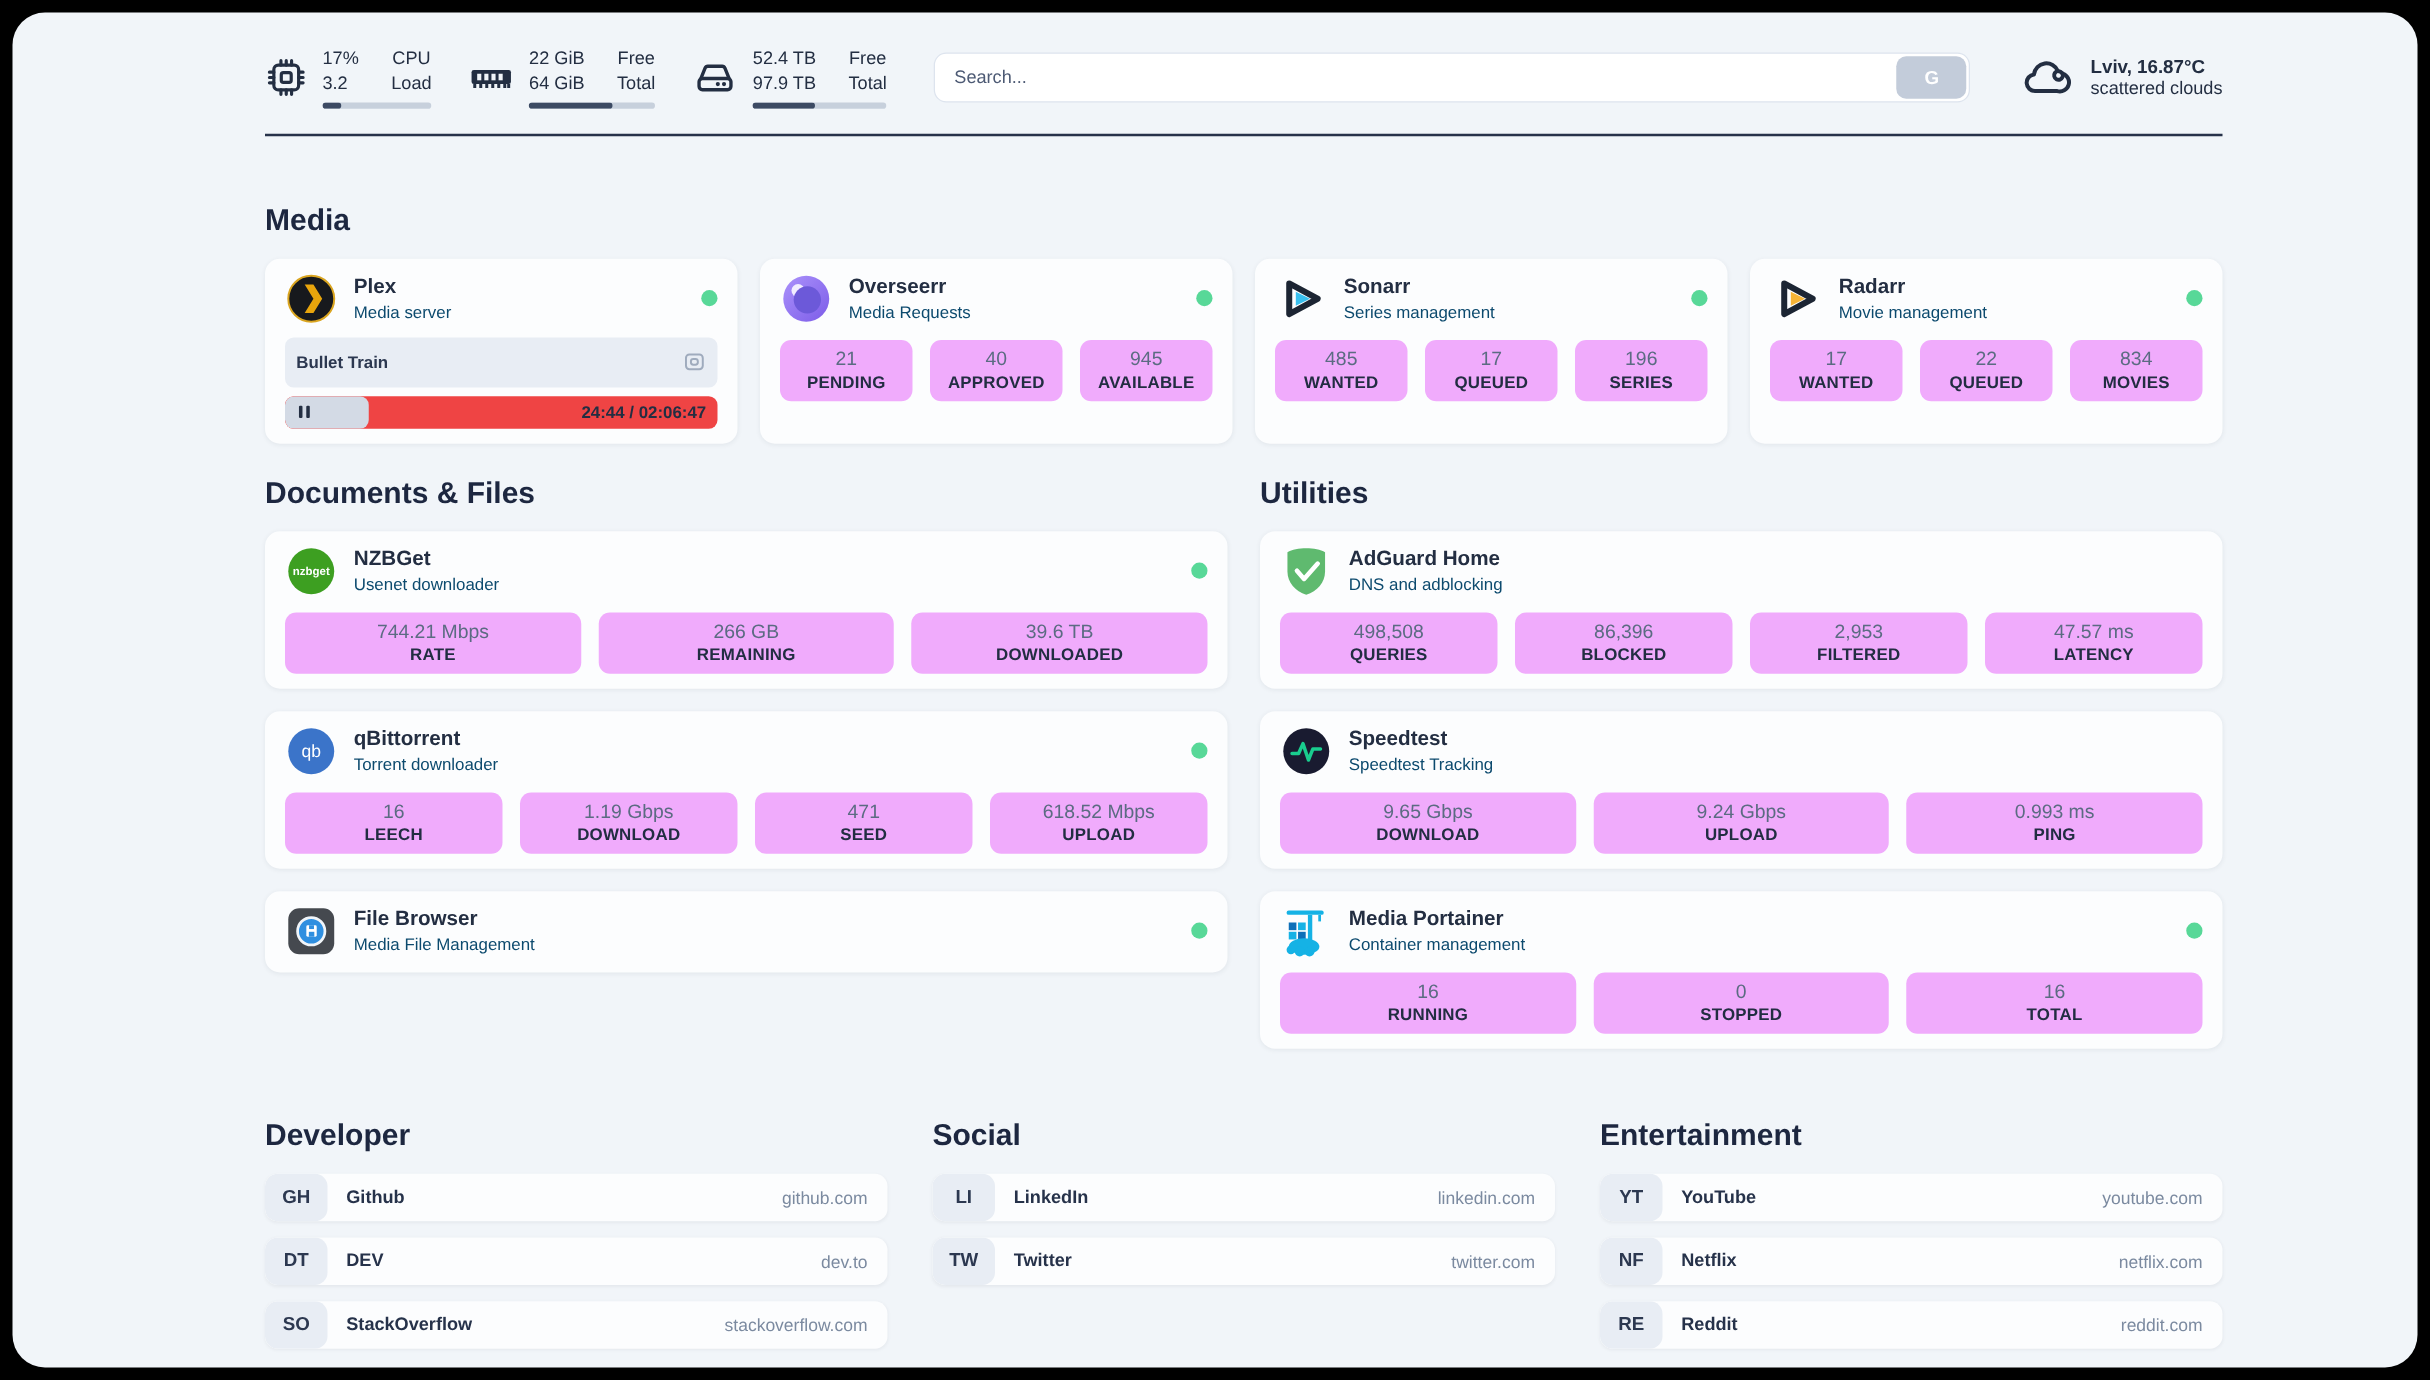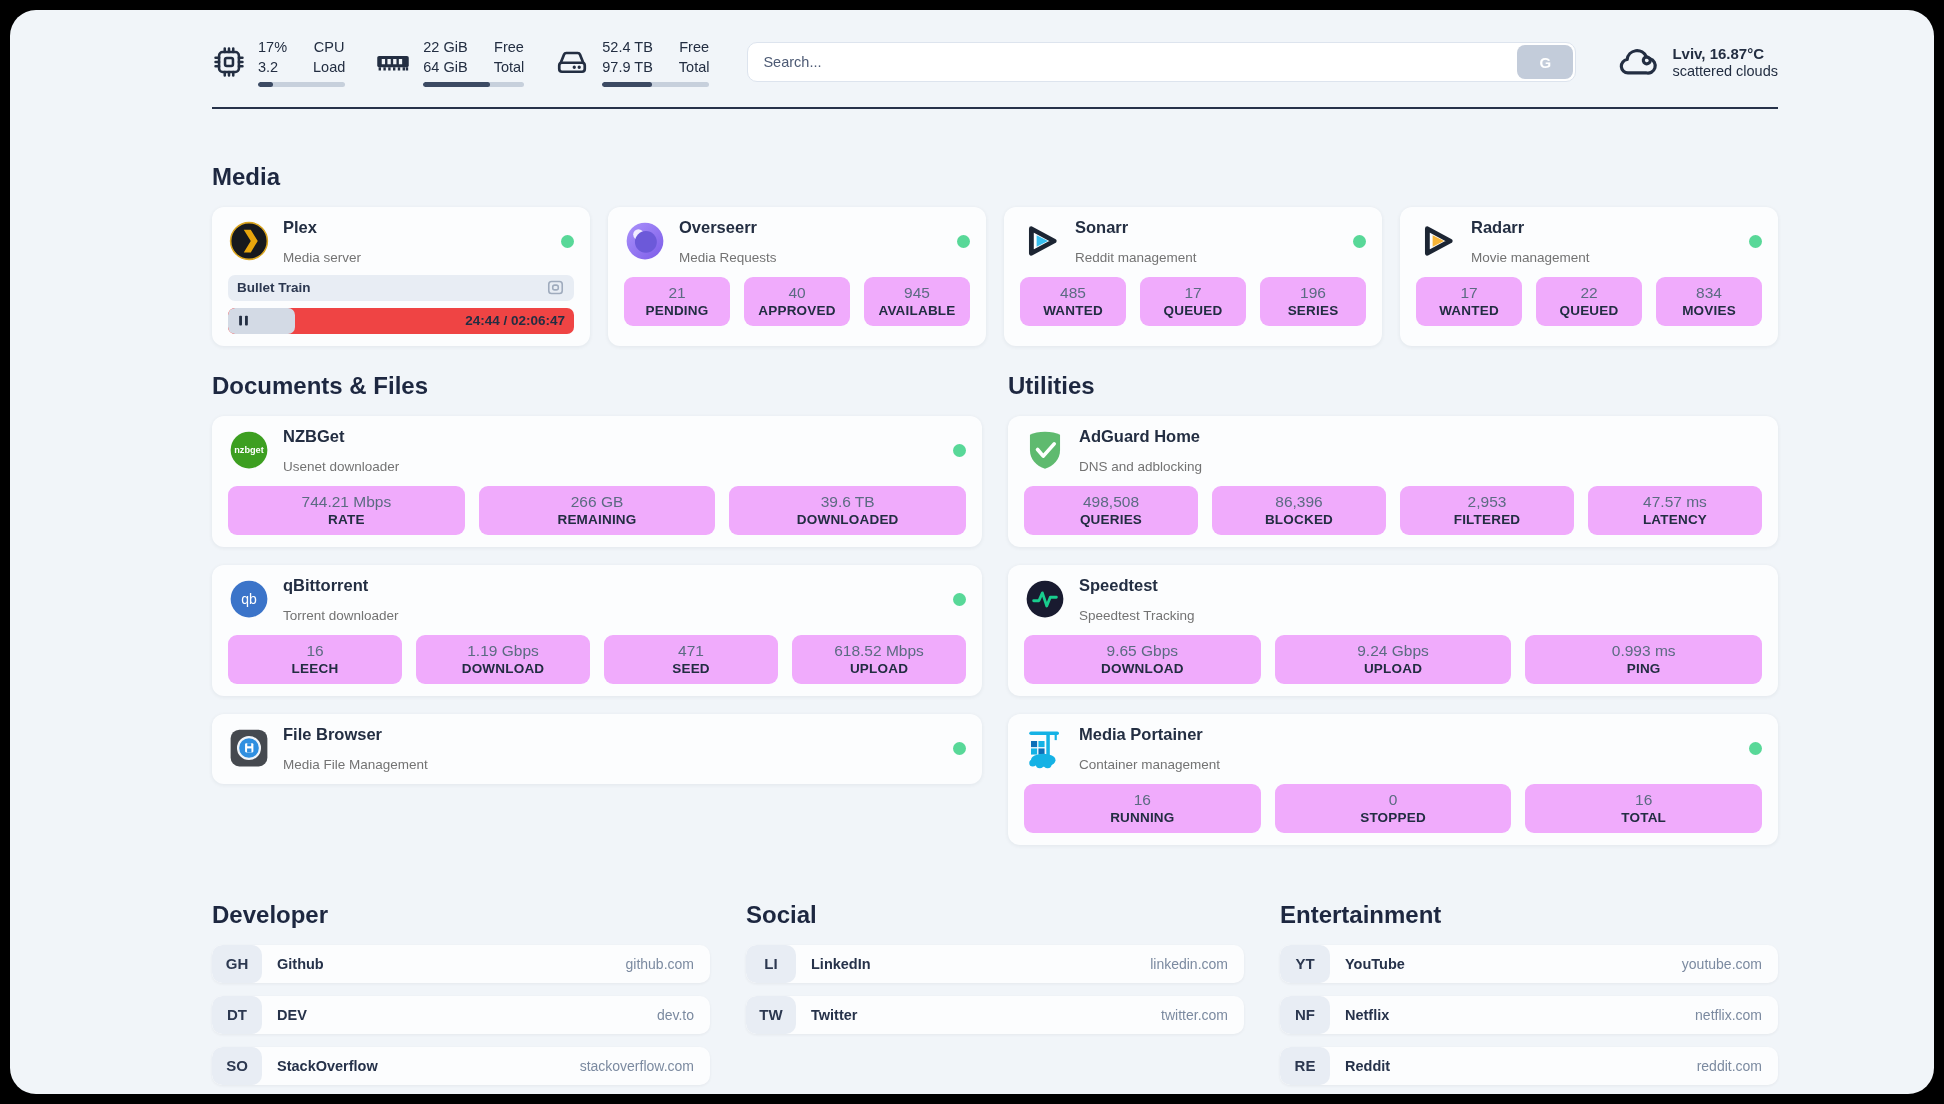--- a/index.html
+++ b/index.html
@@ -32,29 +32,29 @@
   .section-title{font-size:24px;font-weight:700;color:#1d2740;margin:0 0 16px;}
   .first{margin-top:54px;}
   .grid4{display:grid;grid-template-columns:repeat(4,1fr);gap:18px;}
   .grid2{display:grid;grid-template-columns:1fr 1fr;gap:26px;margin-top:26px;align-items:start;}
   .grid3{display:grid;grid-template-columns:1fr 1fr 1fr;gap:36px;margin-top:56px;}
   .cardstack{display:flex;flex-direction:column;gap:18px;}
   .card{background:#fcfdfe;border-radius:12px;padding:11px 16px 12px;box-shadow:0 1px 4px rgba(30,41,59,.07);cursor:pointer;}
   .card-head{display:flex;align-items:center;gap:13px;}
   .app-icon{width:42px;height:42px;display:flex;flex:none;}
   .app-name{font-size:16.5px;font-weight:700;color:#232e42;}
-  .app-desc{font-size:13.5px;color:#737373;margin-top:13px;}
+  .app-desc{font-size:13.5px;color:#0c4a6e;margin-top:3px;}
   .dot{width:13px;height:13px;border-radius:50%;background:#58d898;margin-left:auto;flex:none;}
   .stats{display:flex;gap:14px;margin-top:12px;}
   .stat{flex:1;background:#f0abfc;border-radius:9px;text-align:center;padding:7px 4px 8px;}
   .stat-v{font-size:15.5px;color:#5b6b82;}
   .stat-l{font-size:13.5px;font-weight:700;color:#222d42;margin-top:1px;letter-spacing:.2px;}
 
   
-  .media-row{margin-top:10px;height:26px;background:#e8edf4;border-radius:7px;display:flex;
+  .media-row{margin-top:10px;height:40px;background:#e8edf4;border-radius:7px;display:flex;
     align-items:center;padding:0 9px;font-size:13.5px;font-weight:600;color:#2c3850;}
   .monitor{margin-left:auto;display:flex;}
   .progress-row{margin-top:7px;height:26px;background:#ef4444;border-radius:7px;position:relative;
     display:flex;align-items:center;overflow:hidden;}
   .pfill{position:absolute;left:0;top:0;bottom:0;background:#d3dae5;border-radius:7px;}
   .pause{position:relative;margin-left:9px;display:flex;cursor:pointer;}
   .ptime{position:relative;margin-left:auto;padding-right:9px;font-size:13.5px;font-weight:700;color:#232e42;}
 
   
   .bmstack{display:flex;flex-direction:column;gap:13px;}
@@ -240,21 +240,21 @@
     <div class="card">
       <div class="card-head">
         <span class="app-icon">
           <svg width="42" height="42" viewBox="0 0 48 48">
             <polygon points="13,10 39,24 13,38" fill="none" stroke="#1c2533" stroke-width="5.5" stroke-linejoin="round"></polygon>
             <polygon points="19,17.5 32,24 19,30.5" fill="#38bfee"></polygon>
           </svg>
         </span>
         <div>
           <div class="app-name">Sonarr</div>
-          <div class="app-desc">Reddit management</div>
+          <div class="app-desc">Series management</div>
         </div>
         <span class="dot"></span>
       </div>
       <div class="stats">
         <div class="stat">
           <div class="stat-v">485</div>
           <div class="stat-l">WANTED</div>
         </div>
         <div class="stat">
           <div class="stat-v">17</div>

